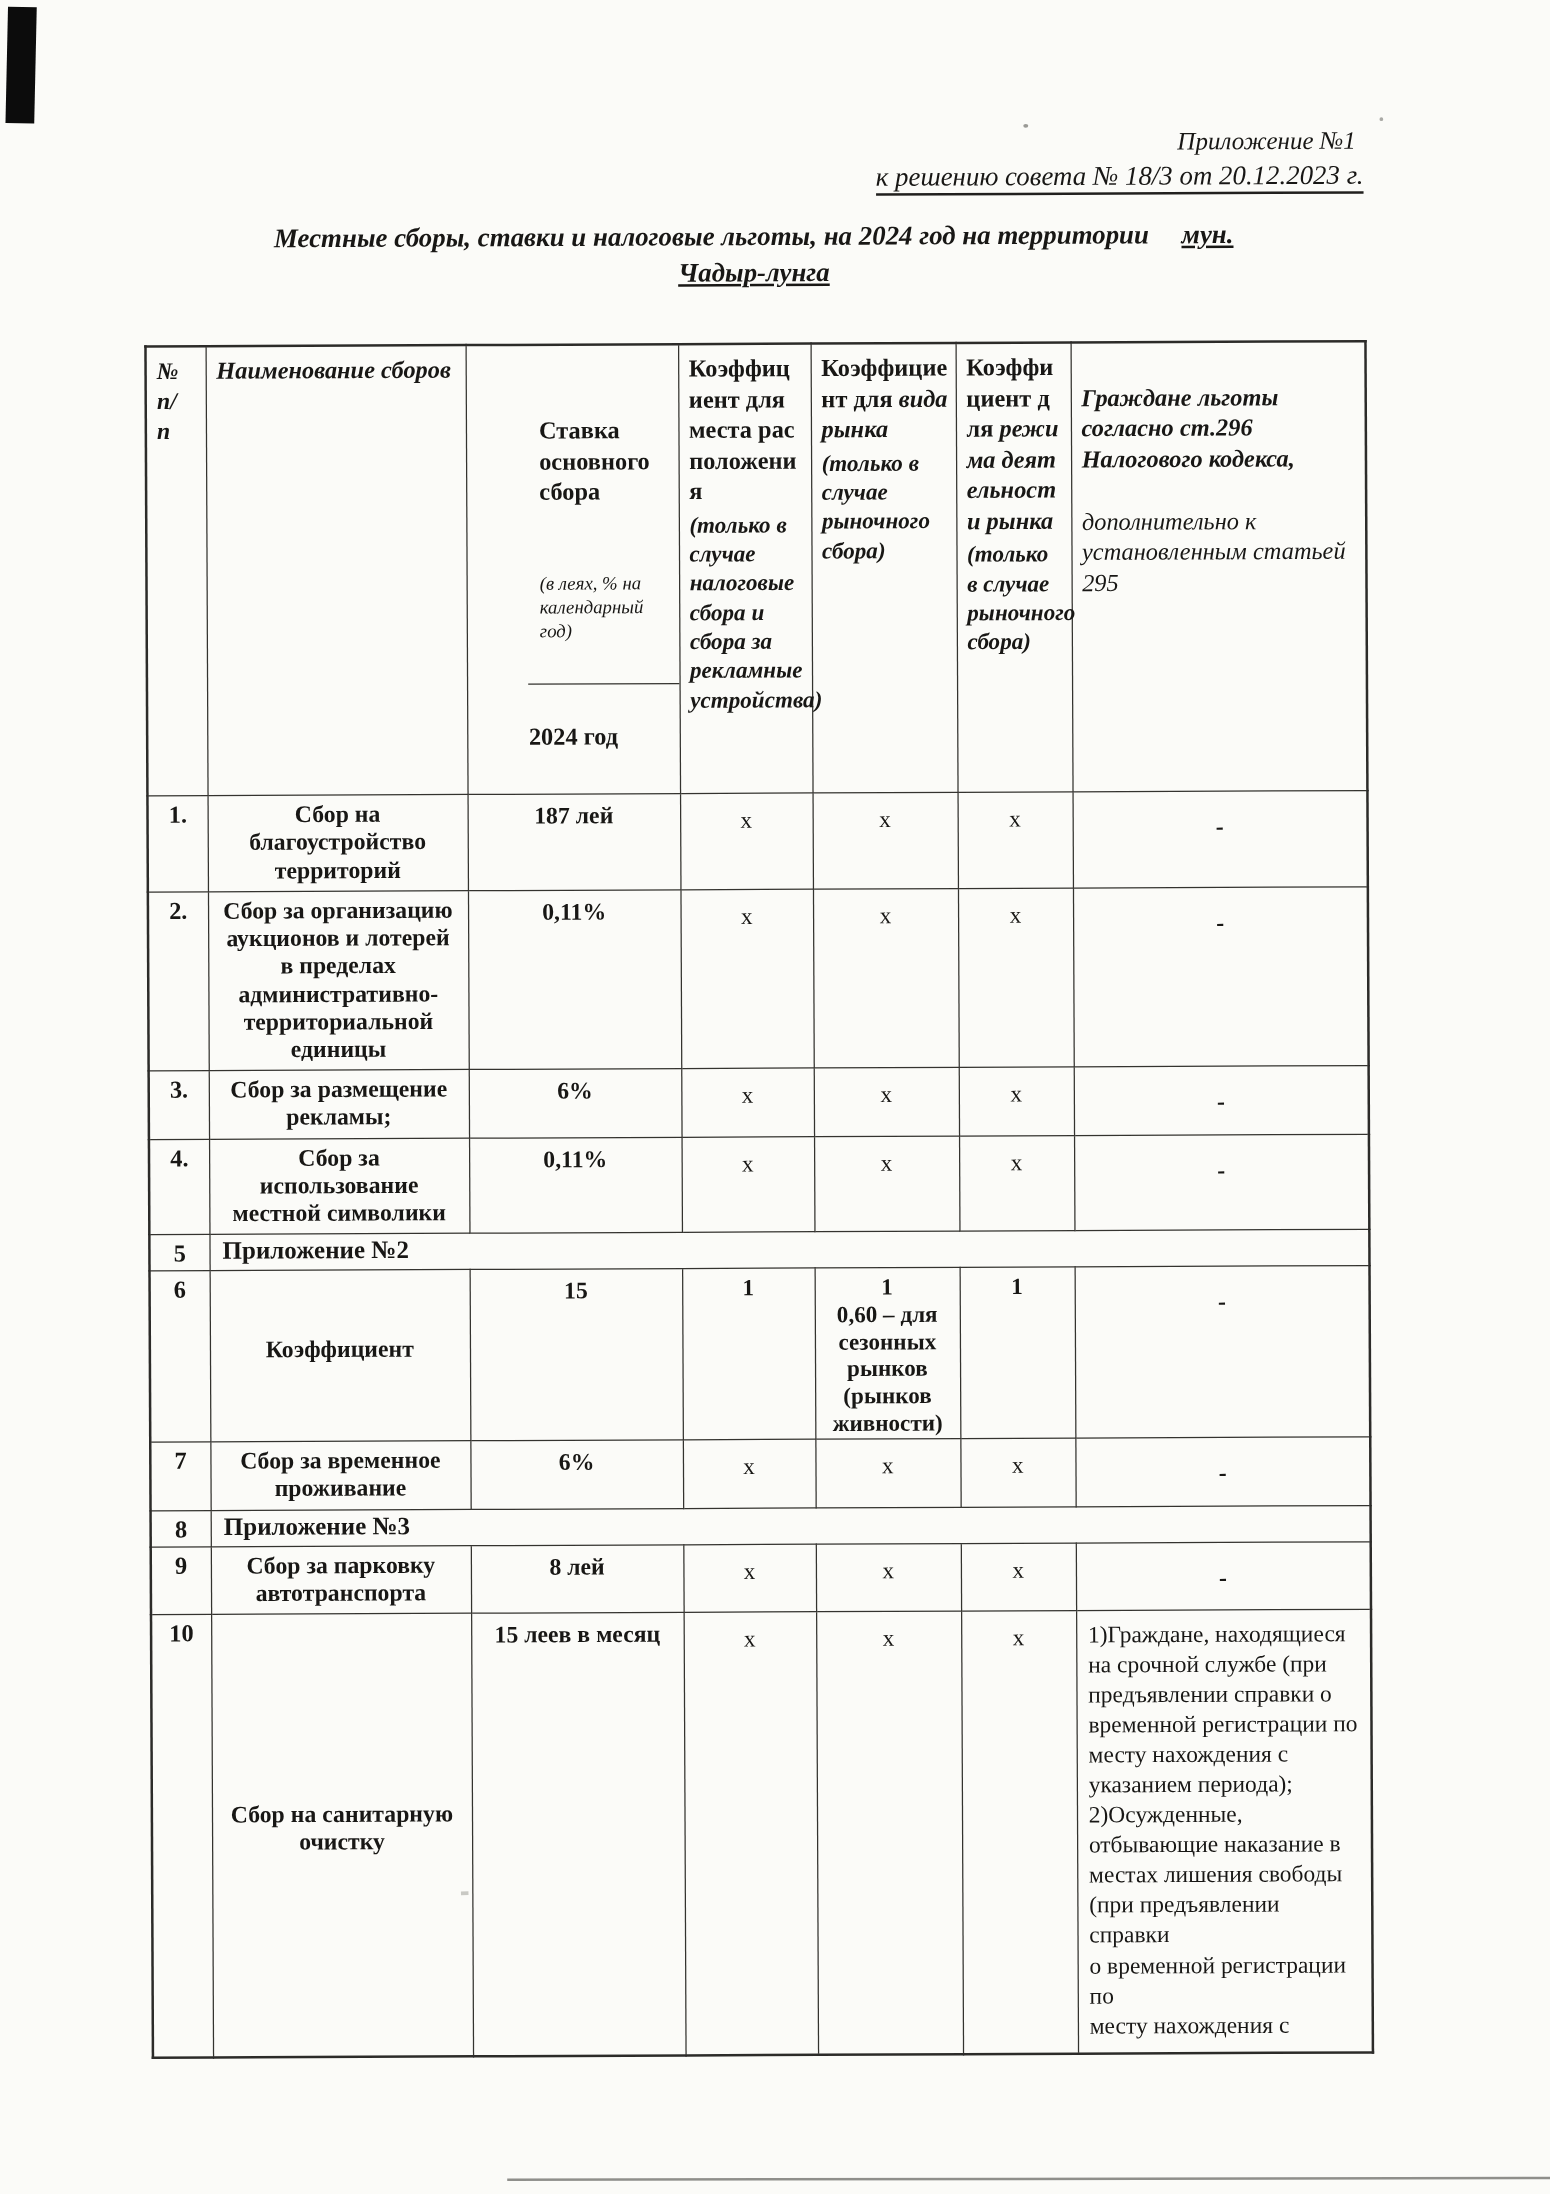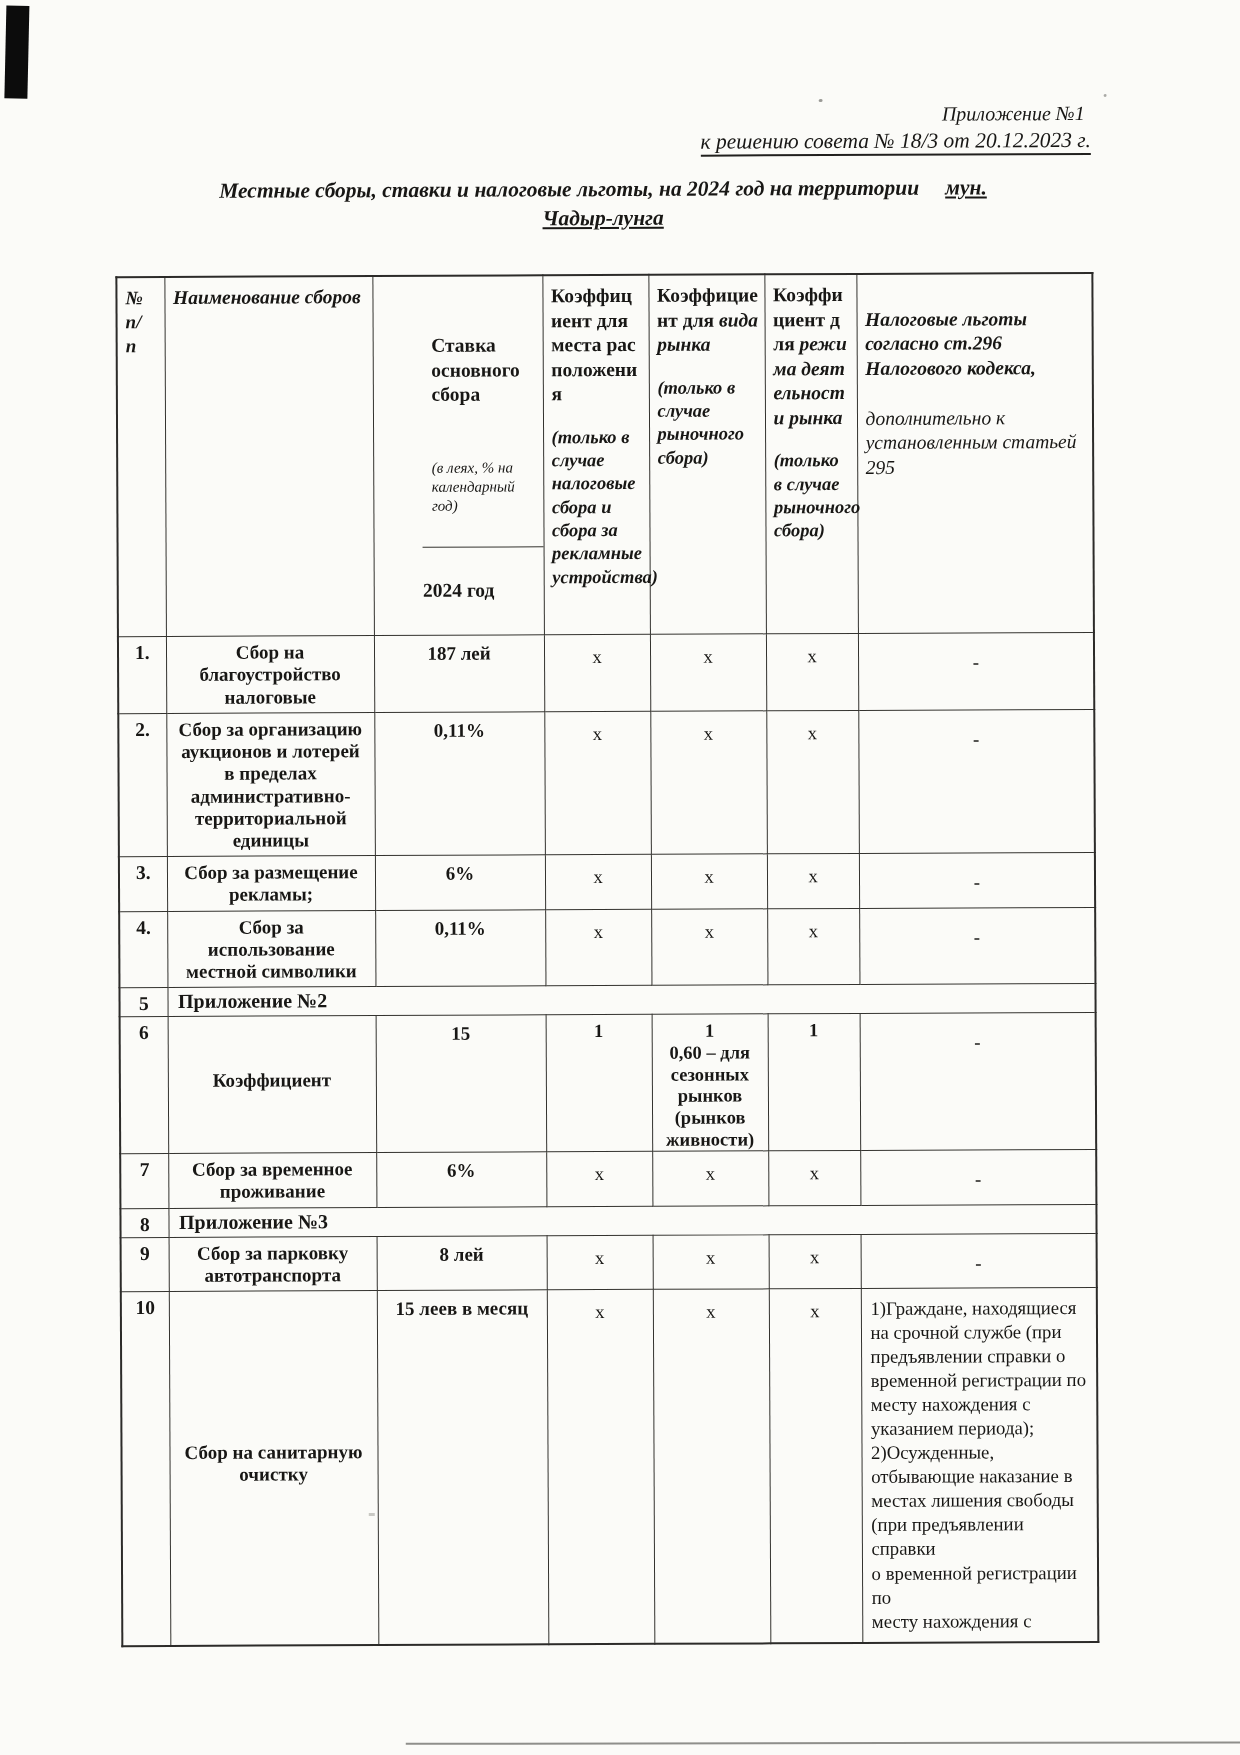--- a/index.html
+++ b/index.html
@@ -39,21 +39,21 @@
   th.h { padding:8px 6px 6px 8px; font-size:19.5px; line-height:1.26; }
   th.num-h { font-weight:bold; font-style:italic; font-size:19px; }
   th.name-h { font-weight:bold; font-style:italic; }
   th.rate-h { padding:0; }
   .rate-top { min-height:162px; padding:8px 8px 6px 10px; border-bottom:1.6px solid #34332f;margin-left:48px; }
   .rt-title { font-weight:bold; }
   .rt-note { font-style:italic; margin-top:27px; font-size:15px; }
   .rate-year { padding:7px 6px; text-align:center; font-weight:bold; }
   th.k-h .kt { font-weight:bold; word-break:break-all;margin-top:12px; }
   th.k-h .kt.em { font-style:italic; }
-  th.k-h .kn { display:block; font-style:italic; font-weight:bold; font-size:18.5px; margin-top:19px; }
+  th.k-h .kn { display:block; font-style:italic; font-weight:bold; font-size:18.5px; margin-top:3px; }
   th.ben-h .bt { font-weight:bold; font-style:italic; }
   th.ben-h .bn { font-style:italic; margin-top:1px; }
 
   
   td { font-size:19px; line-height:1.17; }
   td.num { font-weight:bold; text-align:center; padding-top:5px; font-size:19.5px; }
   td.name { font-weight:bold; text-align:center; padding:5px 4px 4px 4px; }
   td.name.vmid { vertical-align:middle; padding-bottom:14px; }
   td.rate { font-weight:bold; text-align:center; padding-top:7px; }
   td.k { text-align:center; padding-top:12px; font-size:18.5px; }
@@ -115,34 +115,34 @@
 основного сбора</div>
             <div class="rt-note">(в леях, %  на
 календарный год)</div>
           </div>
           <div class="rate-year">2024 год</div>
         </th>
         <th class="h k-h"><span class="kt">Коэффициент для места расположения </span><span class="kn">(только в случае налоговые сбора и сбора за рекламные устройства)</span></th>
         <th class="h k-h"><span class="kt">Коэффициент для </span><span class="kt em">вида рынка</span><span class="kn">(только в случае рыночного сбора)</span></th>
         <th class="h k-h"><span class="kt">Коэффициент для </span><span class="kt em">режима деятельности рынка</span><span class="kn">(только в случае рыночного сбора)</span></th>
         <th class="h ben-h">
-          <div class="bt">Налоговые льготы
+          <div class="bt">Граждане льготы
 согласно ст.296
 Налогового кодекса,</div>
           <div class="bn">дополнительно к
 установленным  статьей
 295</div>
         </th>
       </tr>
 
       <tr class="rh1">
         <td class="num">1.</td>
         <td class="name">Сбор на
 благоустройство
-налоговые</td>
+территорий</td>
         <td class="rate">187 лей</td>
         <td class="k">х</td>
         <td class="k">х</td>
         <td class="k">х</td>
         <td class="ben">-</td>
       </tr>
 
       <tr class="rh2">
         <td class="num">2.</td>
         <td class="name">Сбор за организацию

